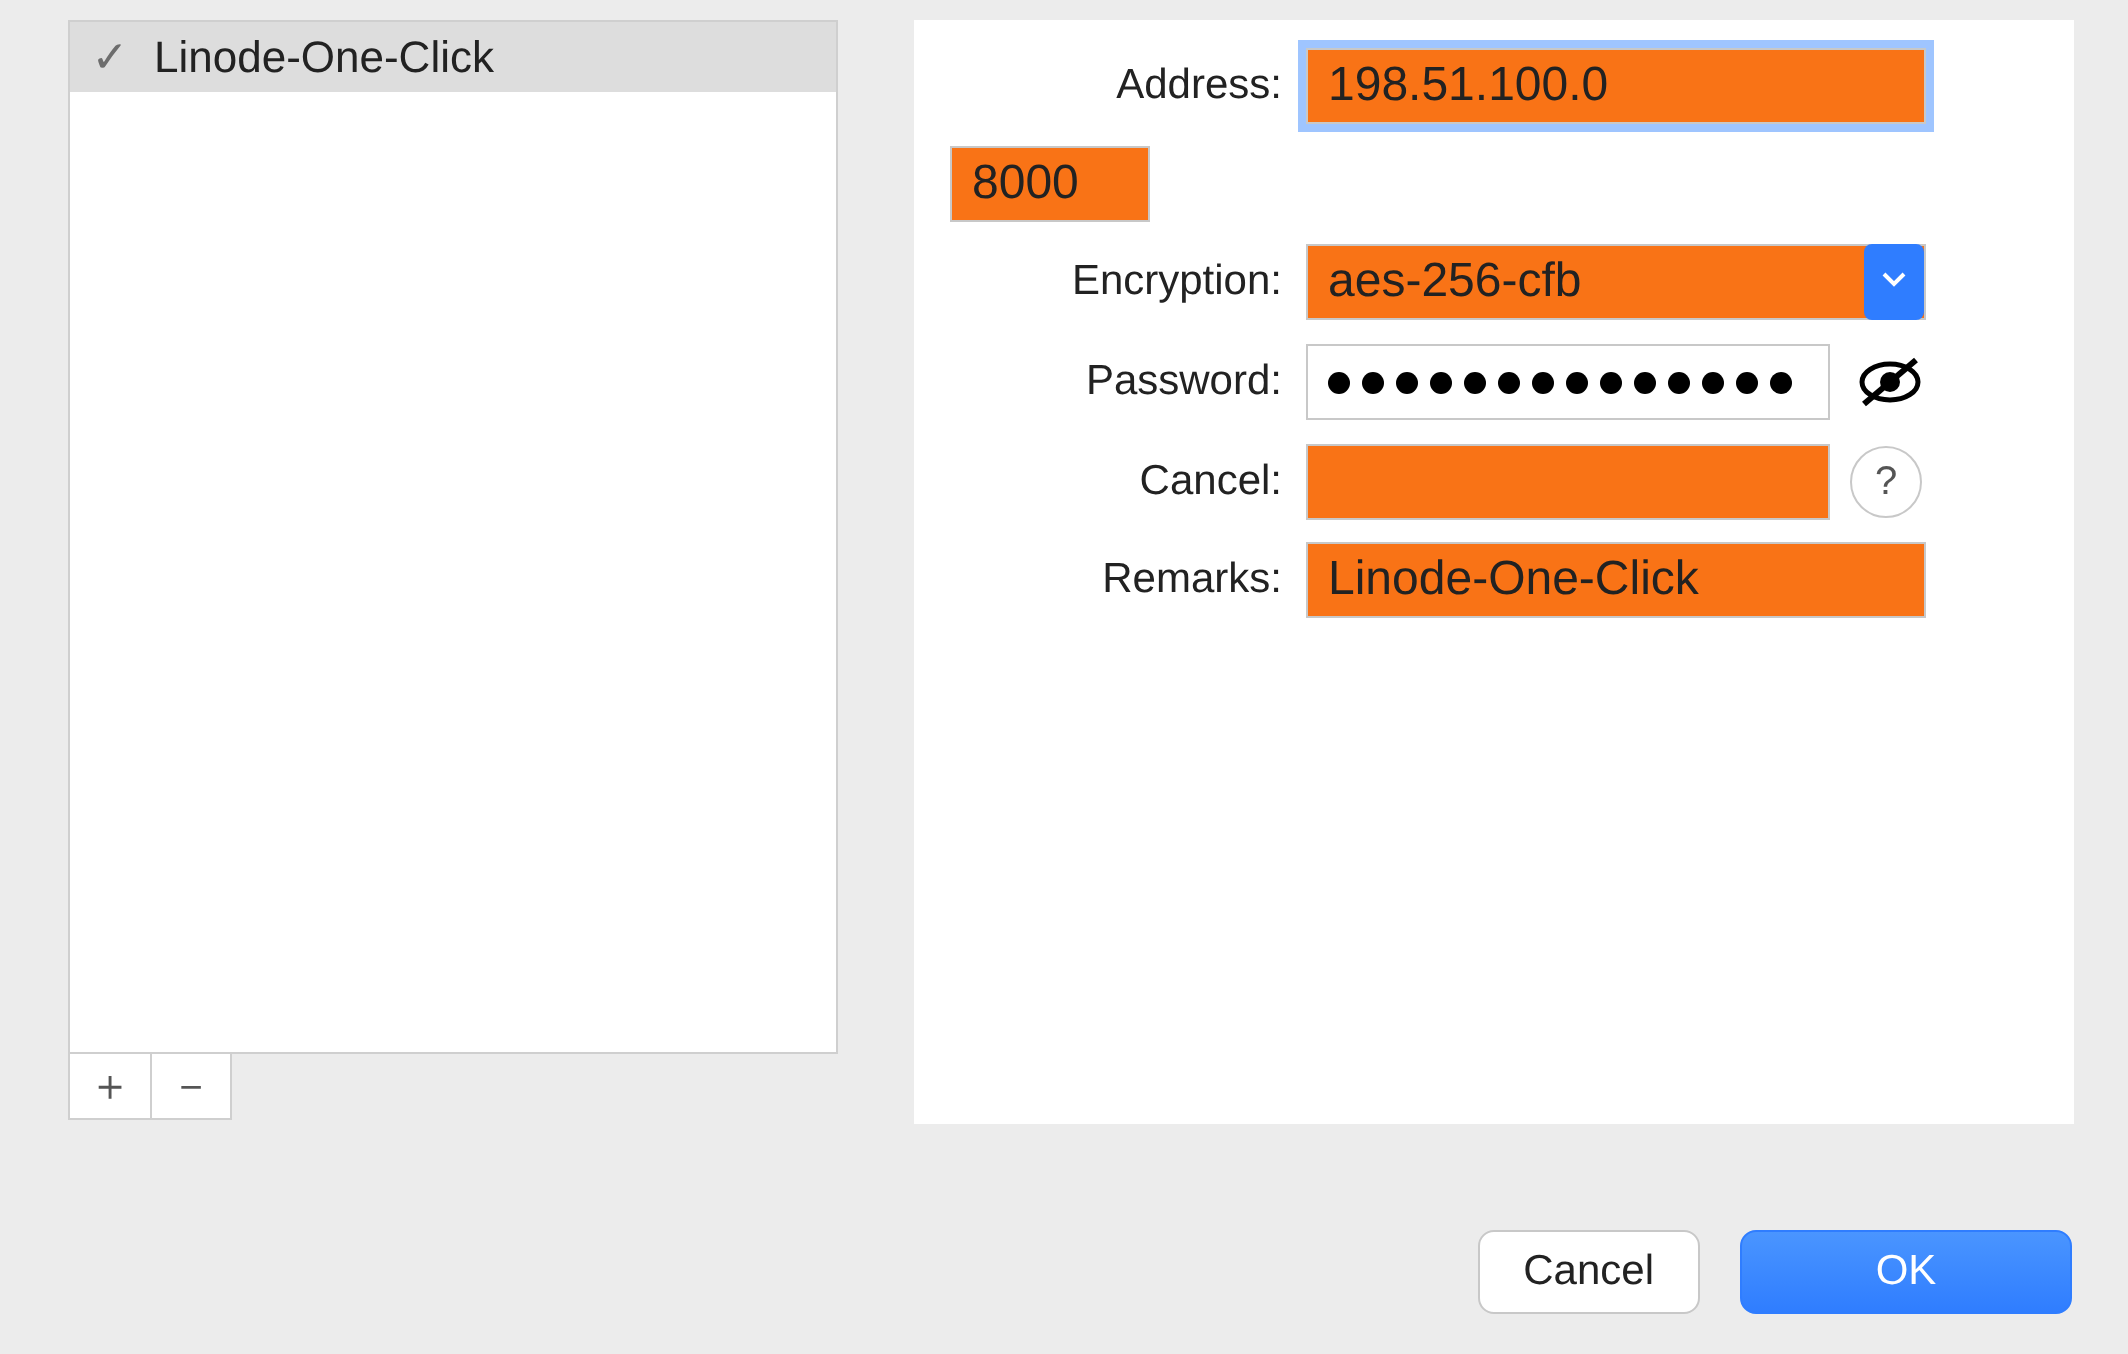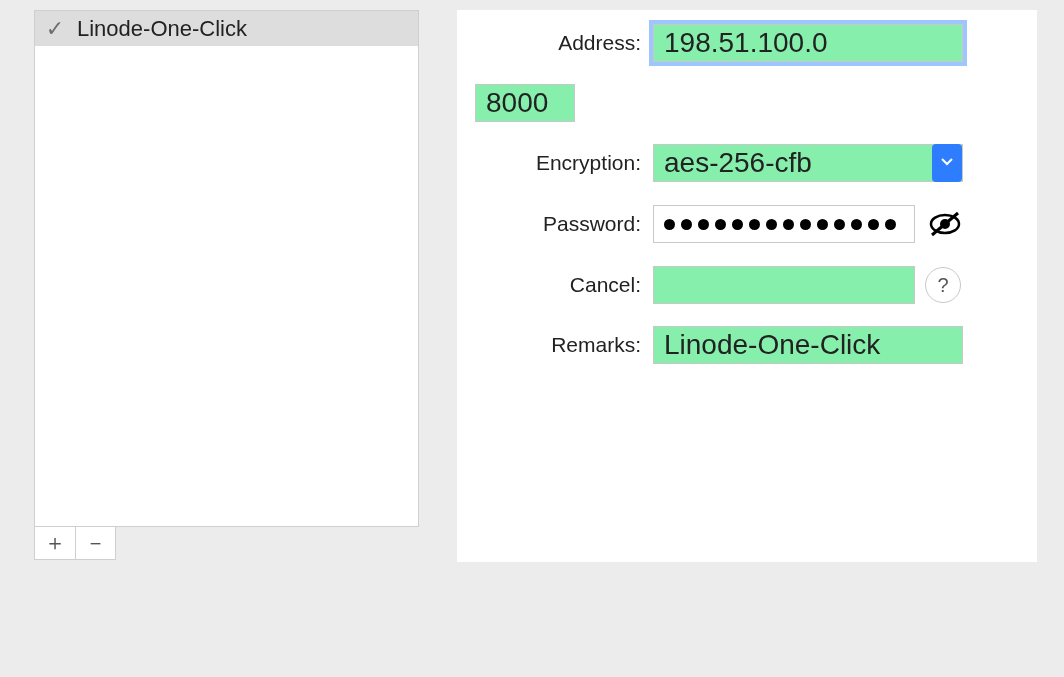--- a/index.html
+++ b/index.html
@@ -80,37 +80,37 @@
     top: 10px;
     width: 580px;
     height: 552px;
     background: #fff;
     box-sizing: border-box;
     padding: 14px 26px 14px 18px;
   }
   .row {
     display: flex;
     align-items: center;
-    margin-bottom: 22px;
+    margin-bottom: 11px;
   }
   .lab {
     width: 178px;
     text-align: right;
     padding-right: 12px;
     font-size: 21px;
     color: #222;
     box-sizing: border-box;
   }
   .ctrl { flex: 1; display: flex; align-items: center; gap: 10px; }
 
   input[type=text], .select {
     height: 38px;
     border: 1px solid #c8c8c8;
-    background: #86efac;
-    font-size: 28px;
+    background: #f97316;
+    font-size: 24px;
     color: #222;
     padding: 0 10px;
     box-sizing: border-box;
     font-family: inherit;
   }
   .select {
     display: flex;
     align-items: center;
     justify-content: space-between;
     padding-right: 0;
@@ -284,14 +284,22 @@
 
     <div class="row" style="margin-bottom:0">
       <div class="lab">Remarks:</div>
       <div class="ctrl">
         <input type="text" style="width: 310px;" value="Linode-One-Click">
       </div>
     </div>
 
   </div>
 
+  <div class="footer">
+    <div class="btn">
+      <span>Cancel</span>
+    </div>
+    <div class="btn primary">
+      <span>OK</span>
+    </div>
+  </div>
 
 </div>
 
 </body></html>

